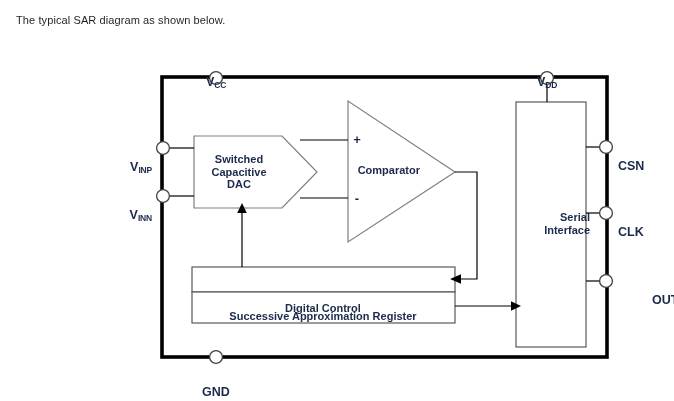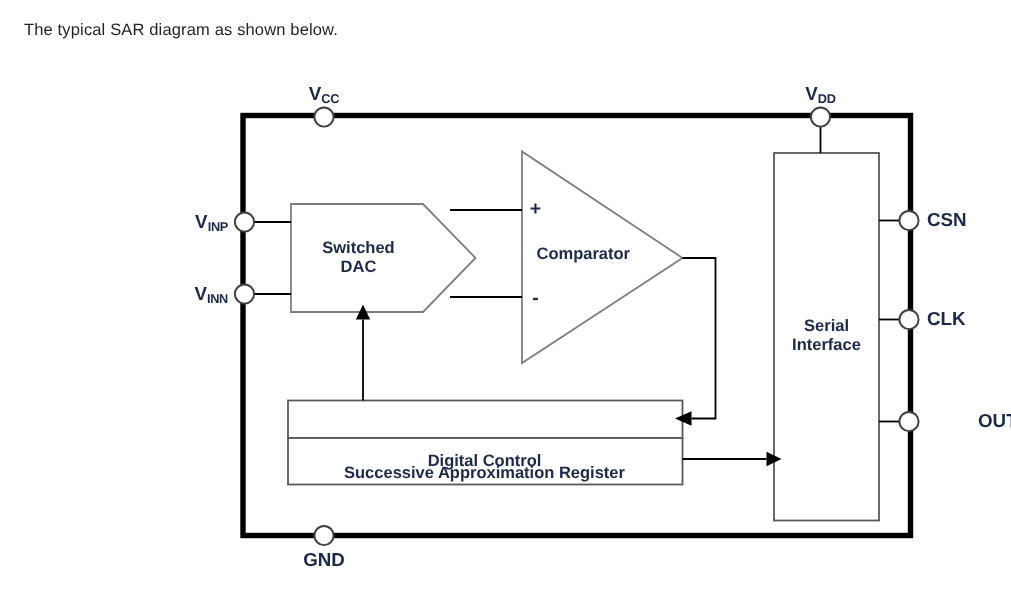--- a/index.html
+++ b/index.html
@@ -27,21 +27,21 @@
   #stage svg{display:block;}
   .lbl{
     position:absolute;
     font-family:"Liberation Sans", sans-serif;
     font-weight:bold;
     color:#1b2a4a;
     white-space:nowrap;
     font-size:11px;
     line-height:1.15;
   }
-  .lbl.pin{font-size:12.5px;}
+  .lbl.pin{font-size:12.5px;margin-top:19px;}
   .lbl.blk{text-align:center;color:#1b2a4a;}
   .sub{font-size:8.5px;vertical-align:baseline;position:relative;top:2px;letter-spacing:-0.2px;}
   .sign{font-size:13px;font-weight:bold;color:#1b2a4a;}
   .ctr{transform:translate(-50%,-50%);}
   .rmid{transform:translate(0,-50%);}
   .lmid{transform:translate(-100%,-50%);text-align:center;}
   .tctr{transform:translate(-50%,-100%);}
   .bctr{transform:translate(-50%,0);}
 </style>
 </head>
@@ -115,30 +115,31 @@
   <div class="lbl pin lmid" style="left:152px; top:196px;"><span>V</span><span class="sub">INN</span></div>
 
   <div class="lbl pin bctr" style="left:216px; top:366px;">GND</div>
 
   <div class="lbl pin rmid" style="left:618px; top:147px;">CSN</div>
   <div class="lbl pin rmid" style="left:618px; top:213px;">CLK</div>
   <div class="lbl pin rmid" style="left:652px; top:281px;">OUT</div>
 
   <div class="lbl blk ctr" style="left:239px; top:172px; width:110px;">
     <div>Switched</div>
+    <div>Capacitive</div>
     <div>DAC</div>
   </div>
 
   <div class="lbl blk lmid" style="left:420px; top:170px; text-align:left;"><span>Comparator</span></div>
 
   <div class="sign lbl ctr" style="left:357px; top:140px;">+</div>
   <div class="sign lbl ctr" style="left:357px; top:199px;">-</div>
 
   <div class="lbl blk ctr" style="left:323px; top:280px; width:260px;margin-top:36px;">Successive Approximation Register</div>
 
   <div class="lbl blk ctr" style="left:323px; top:308px; width:260px;">Digital Control</div>
 
-  <div class="lbl blk ctr" style="left:551px; top:224px; width:78px;">
+  <div class="lbl blk ctr" style="left:551px; top:224px; width:78px;text-align:right;">
     <div>Serial</div>
     <div>Interface</div>
   </div>
 
 </div>
 
 </body></html>

